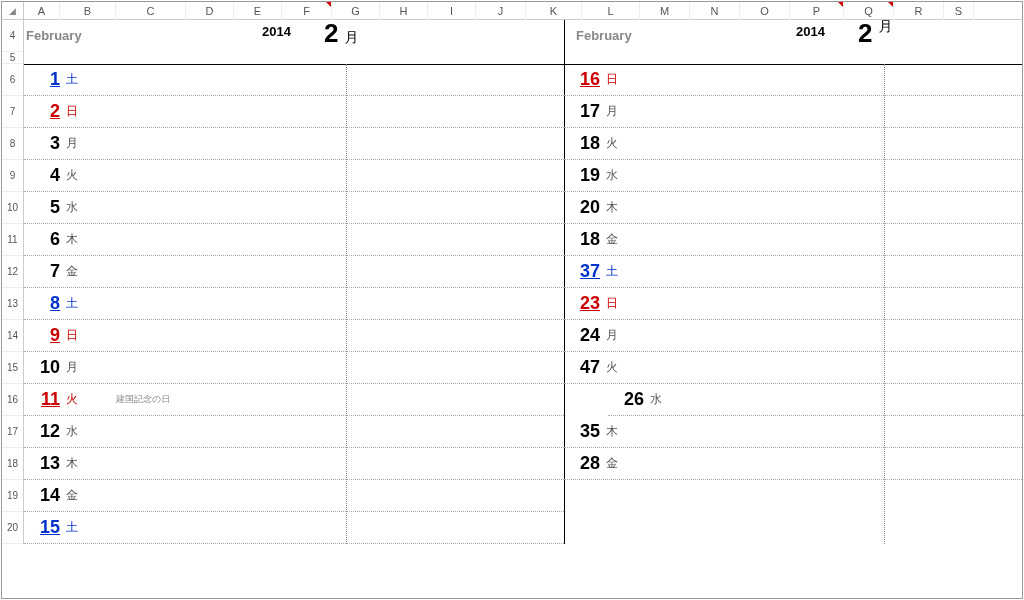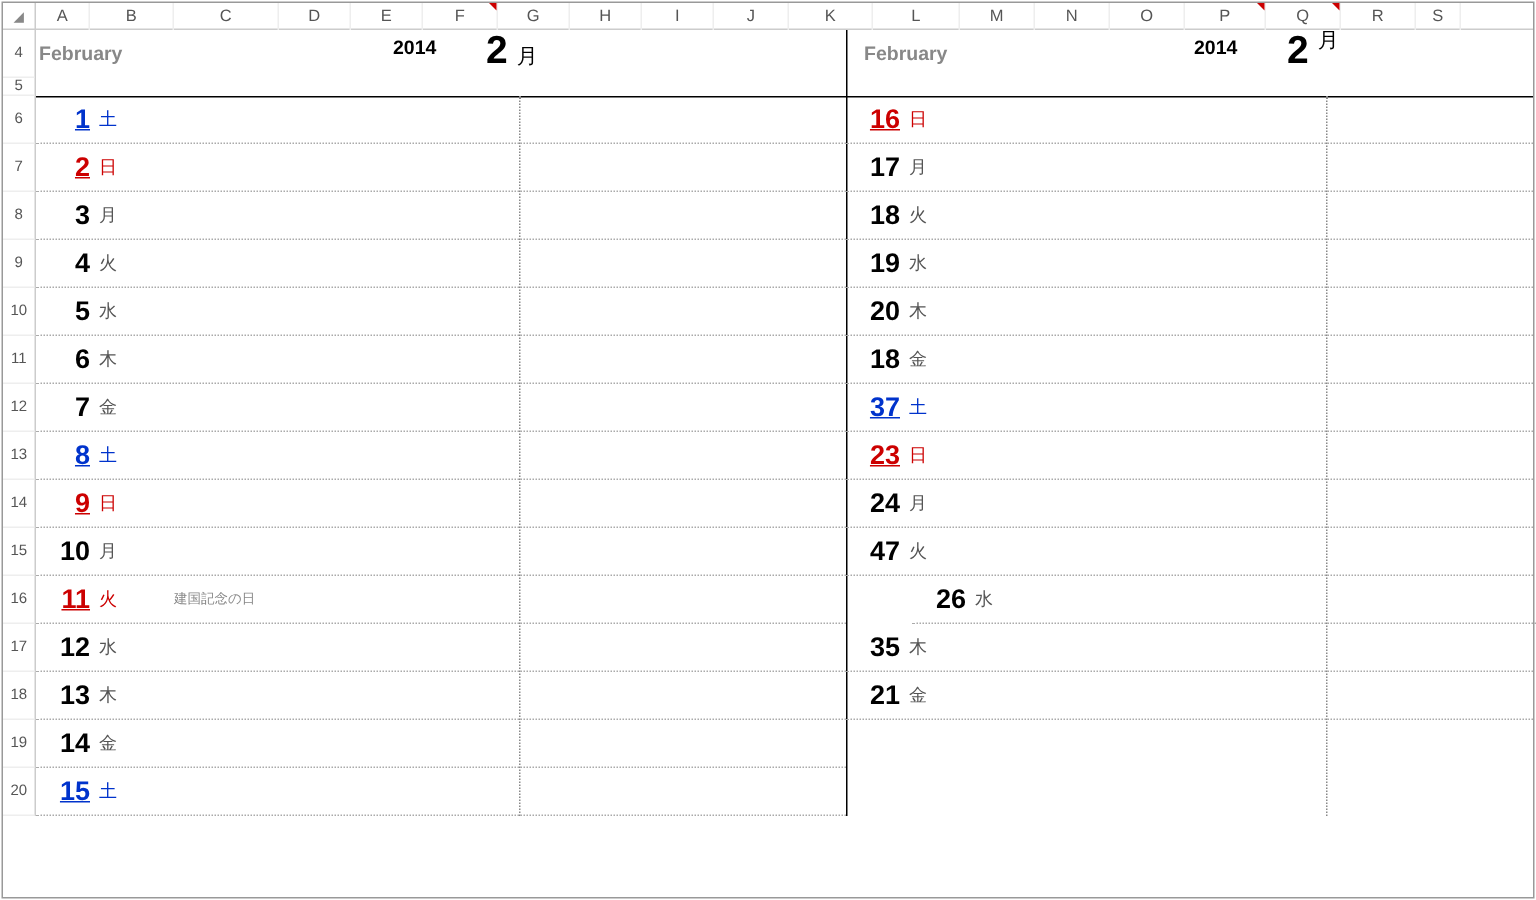--- a/index.html
+++ b/index.html
@@ -330,18 +330,18 @@
         </div>
         <div class="day-row" style="top: 364px; left: 540px; width: 458px; margin-left: 44px;">
           <span class="day-num black">26</span>
           <span class="dow ">水</span>
         </div>
         <div class="day-row" style="top: 396px; left: 540px; width: 458px;">
           <span class="day-num black">35</span>
           <span class="dow ">木</span>
         </div>
         <div class="day-row" style="top: 428px; left: 540px; width: 458px;">
-          <span class="day-num black">21</span>
+          <span class="day-num black">28</span>
           <span class="dow ">金</span>
         </div>
       </div>
   </div>
 </div>
 
 </body></html>

